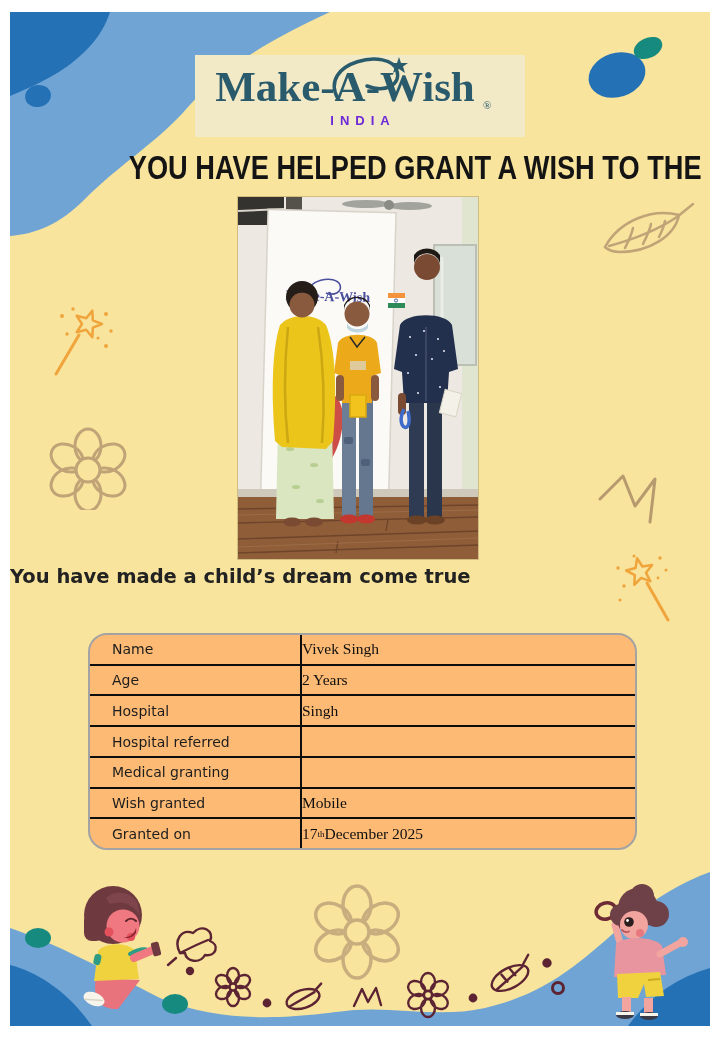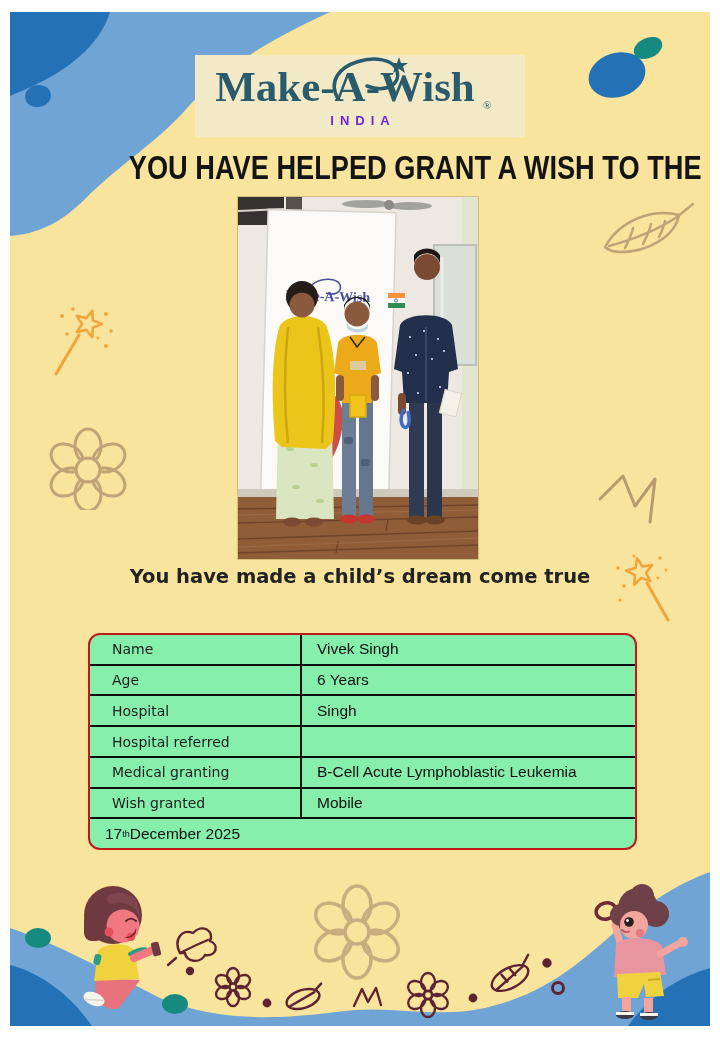--- a/index.html
+++ b/index.html
@@ -17,32 +17,32 @@
   
   .headline{position:absolute;left:0;top:136px;width:700px;text-align:center;white-space:nowrap;}
   .headline span{display:inline-block;transform:scaleX(0.80);transform-origin:50% 50%;
                  font-family:"Liberation Sans",sans-serif;font-weight:700;font-size:34px;color:#141414;
                  letter-spacing:0px;}
 
   
   .photo{position:absolute;left:228px;top:185px;width:240px;height:362px;box-shadow:0 0 0 1px rgba(90,70,30,.25);}
 
   
-  .message{position:absolute;left:0;top:550px;width:700px;text-align:center;
+  .message{position:absolute;left:0;top:550px;width:700px;text-align:left;
            font-family:"DejaVu Sans",sans-serif;font-weight:bold;font-size:19.5px;line-height:29px;color:#222;}
 
   
-  .details{position:absolute;left:78px;top:621px;width:545px;height:213px;background:#86efac;
-           border:2px solid #b91c1c;border-radius:12px;overflow:hidden;display:flex;flex-direction:column;}
+  .details{position:absolute;left:78px;top:621px;width:545px;height:213px;background:#fdba74;
+           border:2px solid #a3a3a3;border-radius:19px;overflow:hidden;display:flex;flex-direction:column;}
   .details .row{flex:1;display:flex;border-top:2px solid #0d0d0d;}
   .details .row:first-child{border-top:none;}
   .details .cell{display:flex;align-items:center;}
   .details .label{width:188px;border-right:2px solid #0d0d0d;padding-left:22px;
                   font-family:"DejaVu Sans",sans-serif;font-size:14px;color:#1d1d1d;}
-  .details .value{flex:1;padding-left:15px;font-family:Liberation Sans, sans-serif;font-size:15.5px;color:#0f0f0f;}
+  .details .value{flex:1;padding-left:0;font-family:Liberation Serif, serif;font-size:15.5px;color:#0f0f0f;}
   .details .value sup{font-size:9px;line-height:0;}
 </style>
 </head>
 <body>
 
 <div class="page">
   <div class="canvas">
 
     <svg class="abs" style="left:0;top:0" width="330" height="240" viewBox="0 0 330 240">
       <path d="M0,0 H320 C255,30 210,58 178,95 C148,130 112,150 74,188 C50,212 26,222 0,224 Z" fill="#6FA4D4"></path>
@@ -251,38 +251,38 @@
       <div>You have made a child’s dream come true</div>
     </div>
 
     <div class="details">
         <div class="row">
           <div class="cell label">Name</div>
           <div class="cell value">Vivek Singh</div>
         </div>
         <div class="row">
           <div class="cell label">Age</div>
-          <div class="cell value">6 Years</div>
+          <div class="cell value">2 Years</div>
         </div>
         <div class="row">
           <div class="cell label">Hospital</div>
           <div class="cell value">Singh</div>
         </div>
         <div class="row">
           <div class="cell label">Hospital referred</div>
         </div>
         <div class="row">
           <div class="cell label">Medical granting</div>
-          <div class="cell value">B-Cell Acute Lymphoblastic Leukemia</div>
         </div>
         <div class="row">
           <div class="cell label">Wish granted</div>
           <div class="cell value">Mobile</div>
         </div>
         <div class="row">
+          <div class="cell label">Granted on</div>
           <div class="cell value">17<sup>th</sup> December 2025</div>
         </div>
       </div>
 
     <svg class="abs" style="left:0;top:846px" width="700" height="168" viewBox="0 0 700 168">
 
       <path d="M0,70 C45,85 95,112 150,140 C225,172 310,155 345,152 C390,149 430,160 475,150 C540,135 575,100 615,65 C645,40 672,24 700,14 L700,168 L0,168 Z" fill="#6FA4D4"></path>
       <path d="M0,107 C28,114 58,134 82,168 L0,168 Z" fill="#2471B5"></path>
       <path d="M700,110 C665,120 638,140 618,168 L700,168 Z" fill="#2471B5"></path>
       <ellipse cx="28" cy="80" rx="13" ry="10" fill="#178A80"></ellipse>

